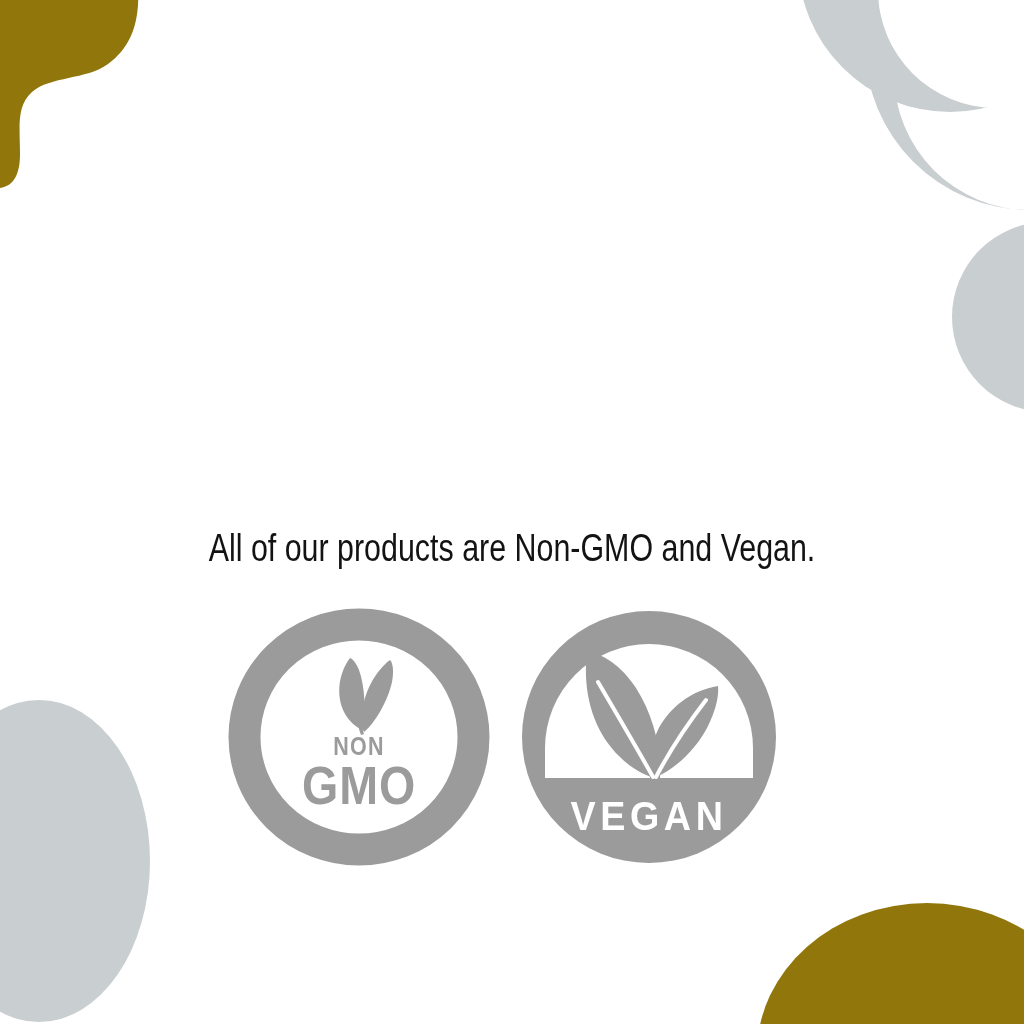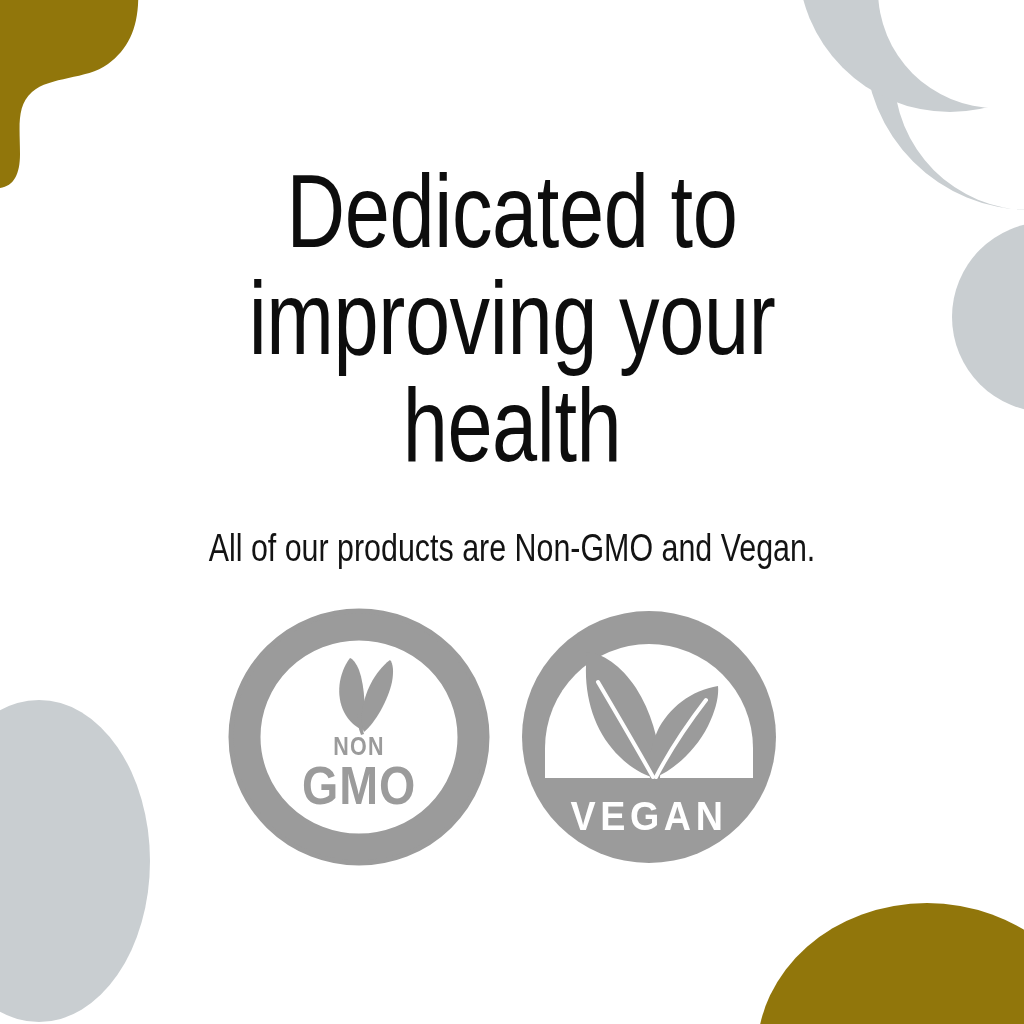--- a/index.html
+++ b/index.html
@@ -100,25 +100,20 @@
       <circle cx="196" cy="110" r="118" fill="#ffffff"></circle>
     </svg>
   </div>
 
   <div class="deco" id="blob-gray-right"></div>
 
   <div class="deco" id="blob-gray-bottomleft"></div>
 
   <div class="deco" id="blob-gold-bottomright"></div>
 
-  <div id="headline-block">
-    <span class="headline-line">Dedicated to</span>
-    <span class="headline-line">improving your</span>
-    <span class="headline-line">health</span>
-  </div>
 
   <div id="subtitle">All of our products are Non-GMO and Vegan.</div>
 
   <div id="badges-row">
 
     <div class="badge" id="badge-nongmo">
       <svg viewBox="0 0 262 258" aria-hidden="true">
 
         <ellipse cx="131" cy="129" rx="127" ry="125" fill="none" stroke="#9b9b9b" stroke-width="7"></ellipse>
 

